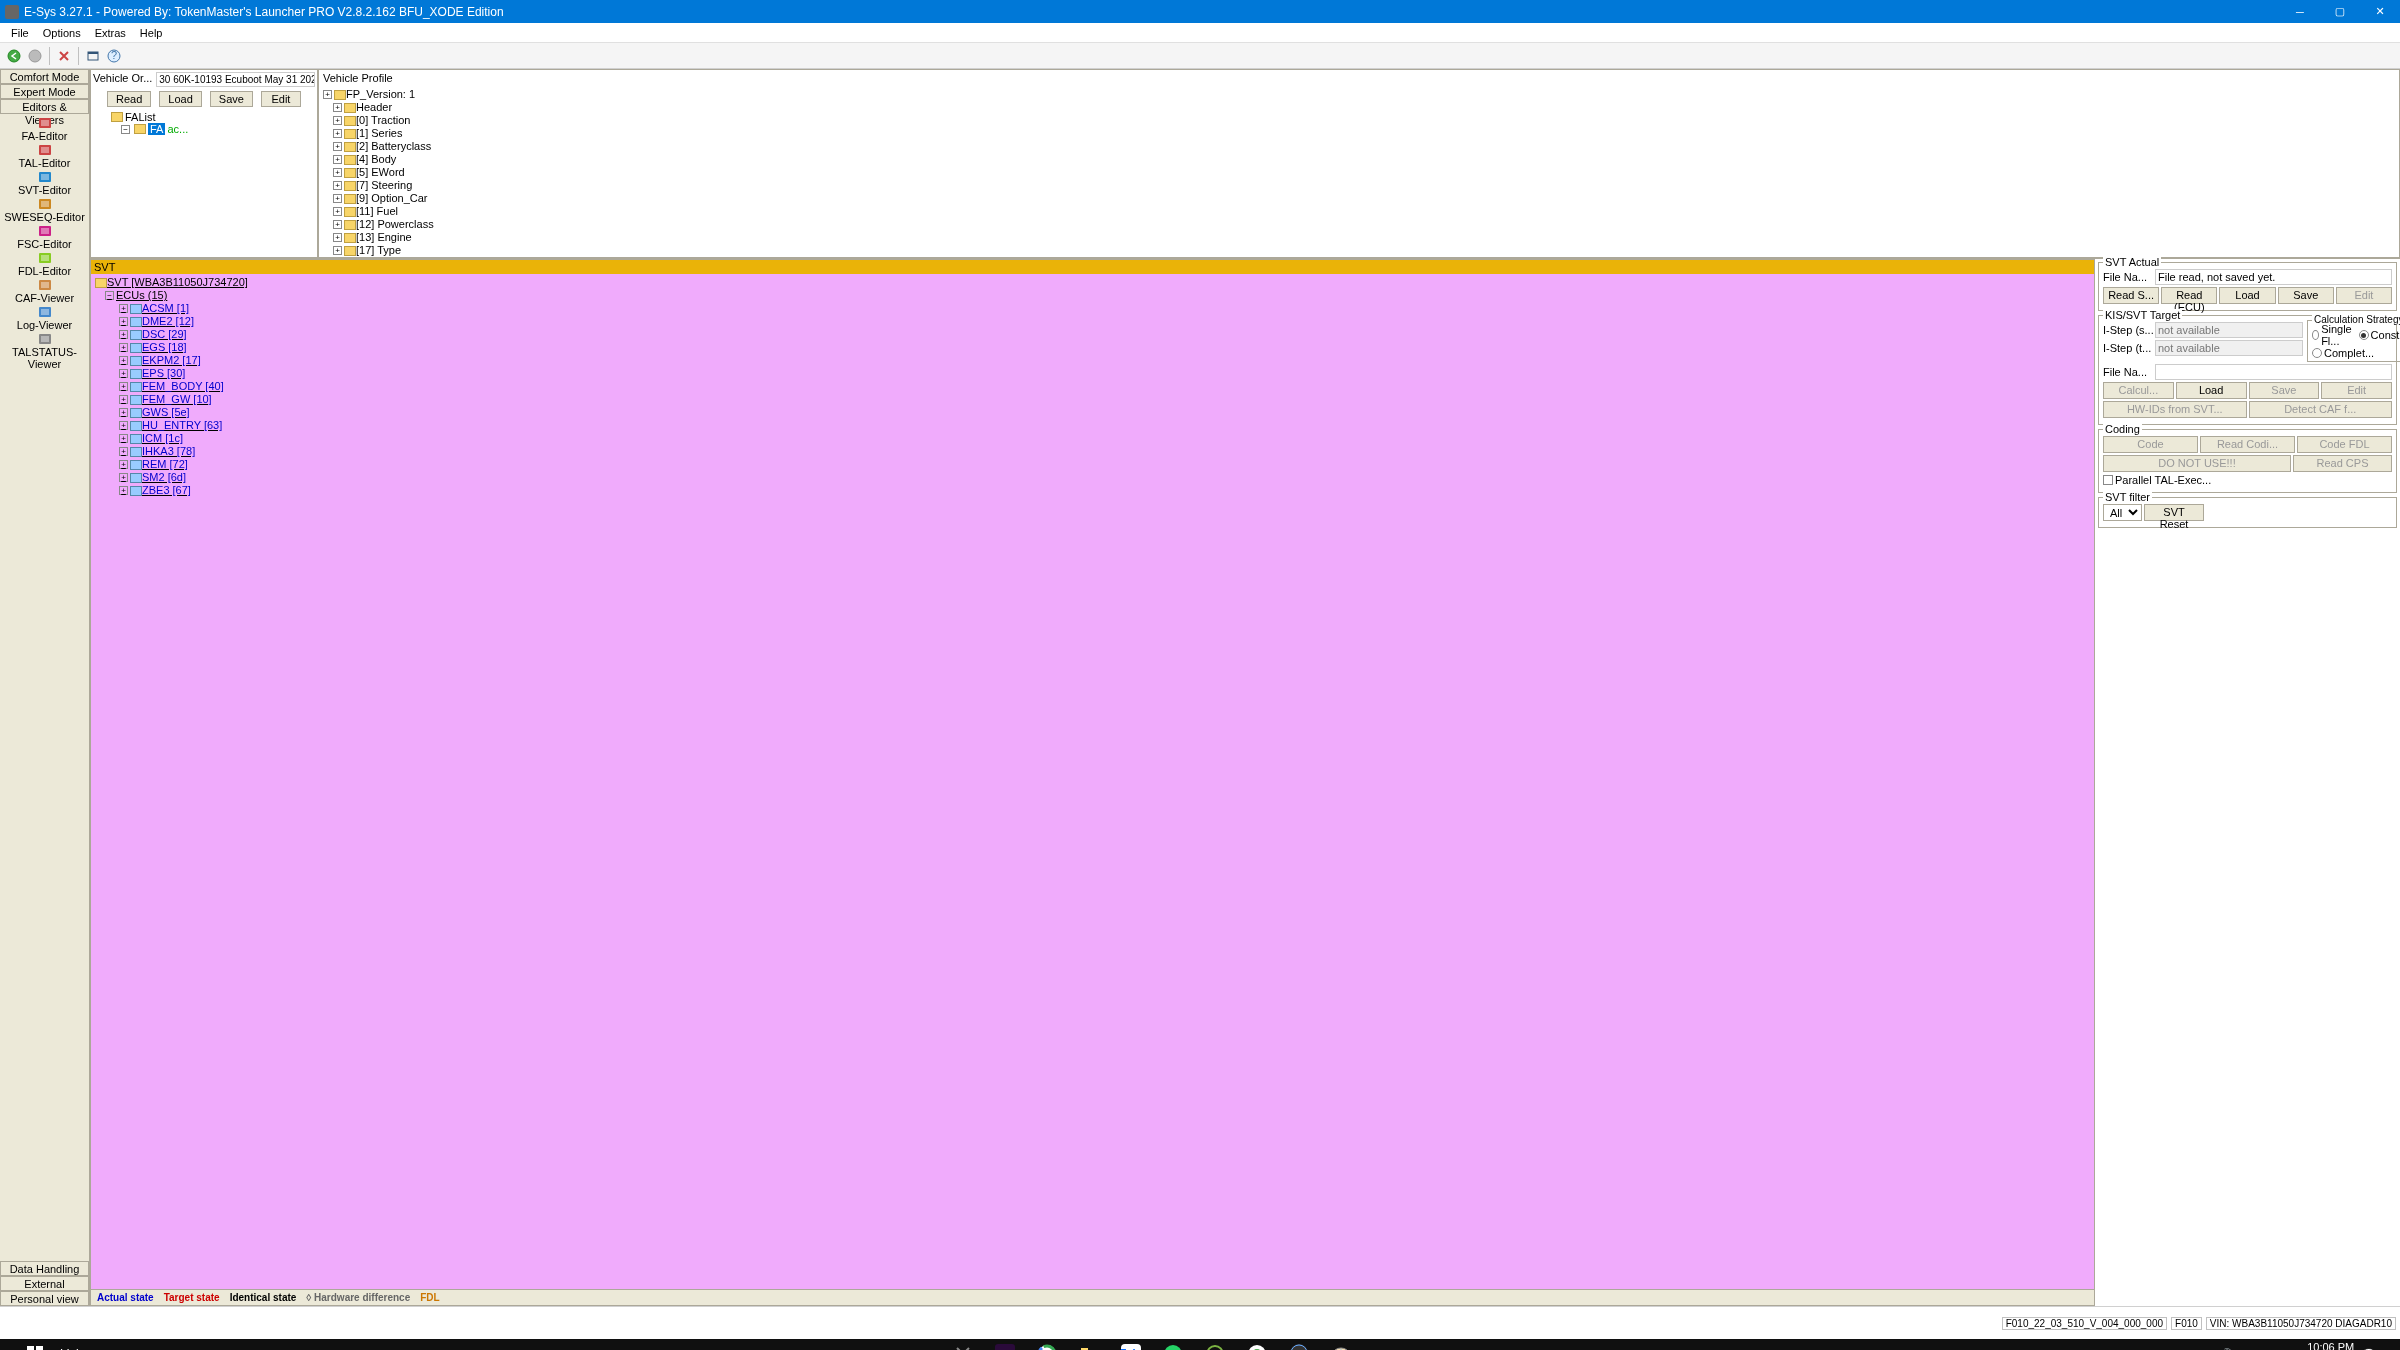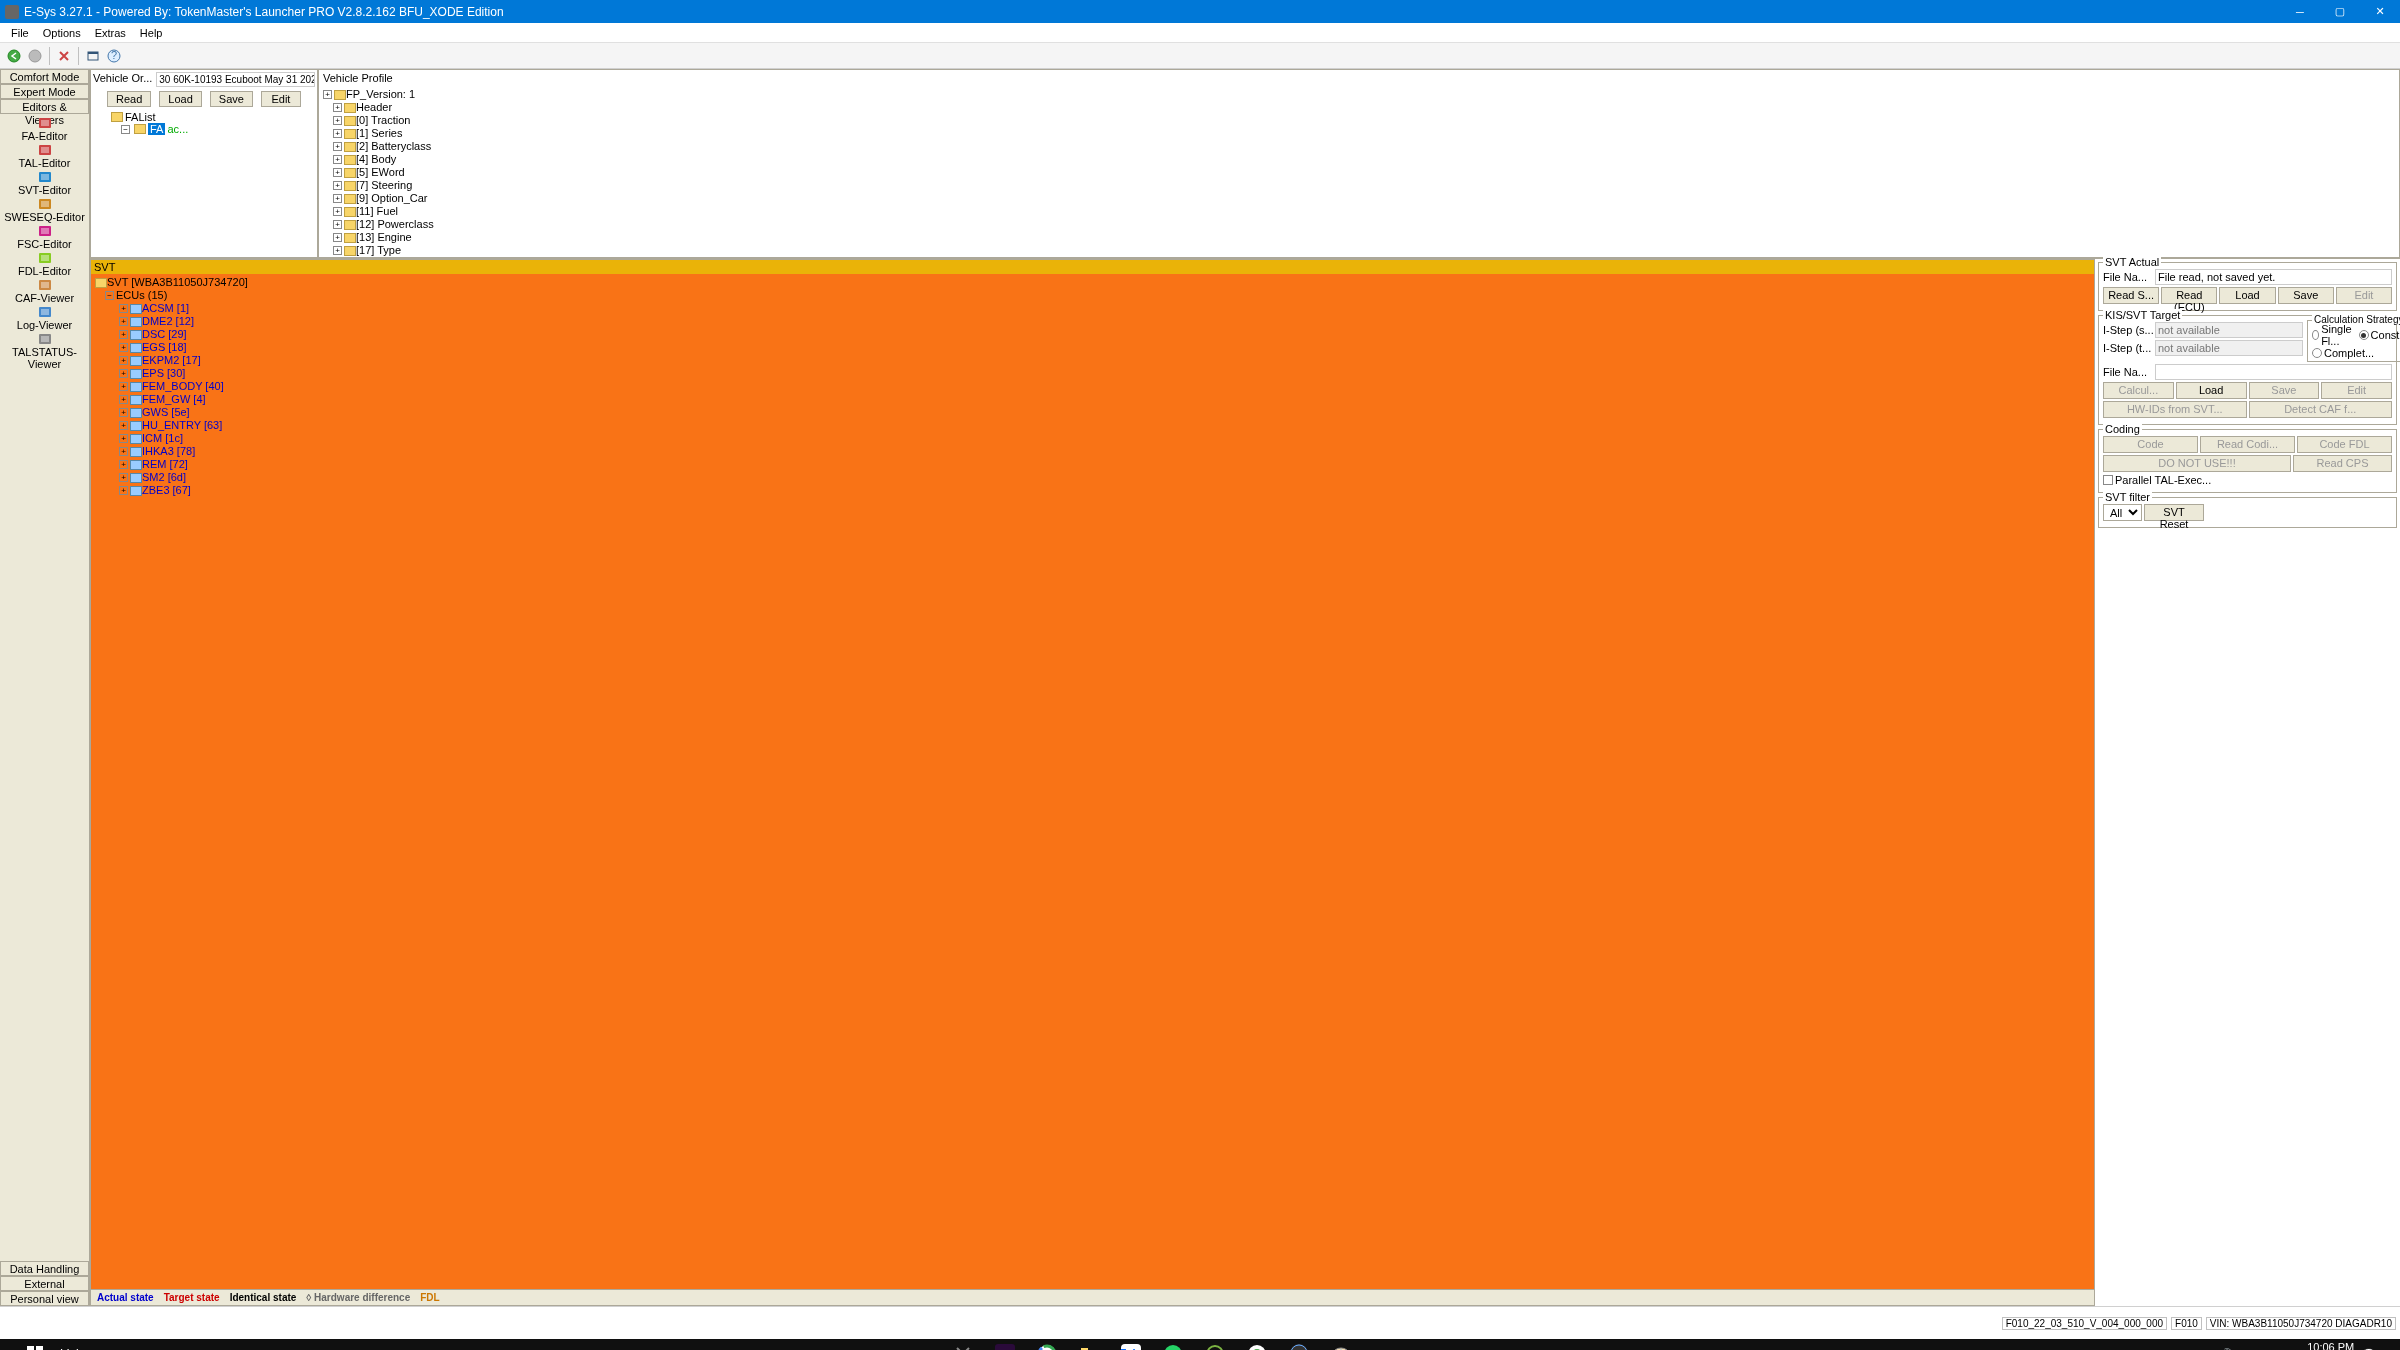--- a/index.html
+++ b/index.html
@@ -35,21 +35,21 @@
 .tree-item { display: flex; align-items: center; gap: 2px; font-size: 11px; }
 .tree-icon { width: 12px; height: 10px; background: #f8d568; border: 1px solid #c0a040; }
 .tree-highlight { background: #0078d7; color: #fff; padding: 0 2px; }
 .vp-panel { flex: 1; display: flex; flex-direction: column; }
 .vp-title { padding: 2px 4px; }
 .vp-tree { flex: 1; background: #fff; padding: 2px 4px; overflow-y: scroll; }
 .vp-item { display: flex; align-items: center; font-size: 11px; line-height: 13px; }
 .vp-box { width: 9px; height: 9px; border: 1px solid #888; display: inline-flex; align-items: center; justify-content: center; margin-right: 2px; font-size: 8px; line-height: 7px; }
 .svt-panel { flex: 1; display: flex; }
 .svt-left { flex: 1; display: flex; flex-direction: column; border: 1px solid #aca899; }
-.svt-tree { flex: 1; background: #f97316; padding: 2px 4px; overflow: auto; }
+.svt-tree { flex: 1; background: #f0abfc; padding: 2px 4px; overflow: auto; text-decoration: underline; }
 .svt-item { font-size: 11px; line-height: 13px; display: flex; align-items: center; }
 .svt-link { color: #0000cc; }
 .svt-right { width: 305px; display: flex; flex-direction: column; padding: 3px; gap: 4px; }
 .fieldset { border: 1px solid #aca899; padding: 4px; position: relative; }
 .fieldset-title { position: absolute; top: -7px; left: 4px; background: #f0f0f0; padding: 0 2px; font-size: 11px; background: #fff; }
 .fs-row { display: flex; align-items: center; gap: 2px; margin: 2px 0; }
 .fs-label { width: 50px; font-size: 11px; white-space: nowrap; overflow: hidden; }
 .fs-input { flex: 1; border: 1px solid #ccc; padding: 1px 2px; font-size: 11px; background: #fff; height: 16px; }
 .fs-input.ro { background: #f0f0f0; color: #777; }
 .fs-btns { display: flex; gap: 2px; margin: 2px 0; }
@@ -344,21 +344,21 @@
               <span class="svt-link">EPS [30]</span>
             </div>
             <div class="svt-item" style="padding-left: 24px;">
               <span class="vp-box">+</span>
               <span class="tree-icon" style="background:#9cf;border-color:#58a"></span>
               <span class="svt-link">FEM_BODY [40]</span>
             </div>
             <div class="svt-item" style="padding-left: 24px;">
               <span class="vp-box">+</span>
               <span class="tree-icon" style="background:#9cf;border-color:#58a"></span>
-              <span class="svt-link">FEM_GW [4]</span>
+              <span class="svt-link">FEM_GW [10]</span>
             </div>
             <div class="svt-item" style="padding-left: 24px;">
               <span class="vp-box">+</span>
               <span class="tree-icon" style="background:#9cf;border-color:#58a"></span>
               <span class="svt-link">GWS [5e]</span>
             </div>
             <div class="svt-item" style="padding-left: 24px;">
               <span class="vp-box">+</span>
               <span class="tree-icon" style="background:#9cf;border-color:#58a"></span>
               <span class="svt-link">HU_ENTRY [63]</span>

